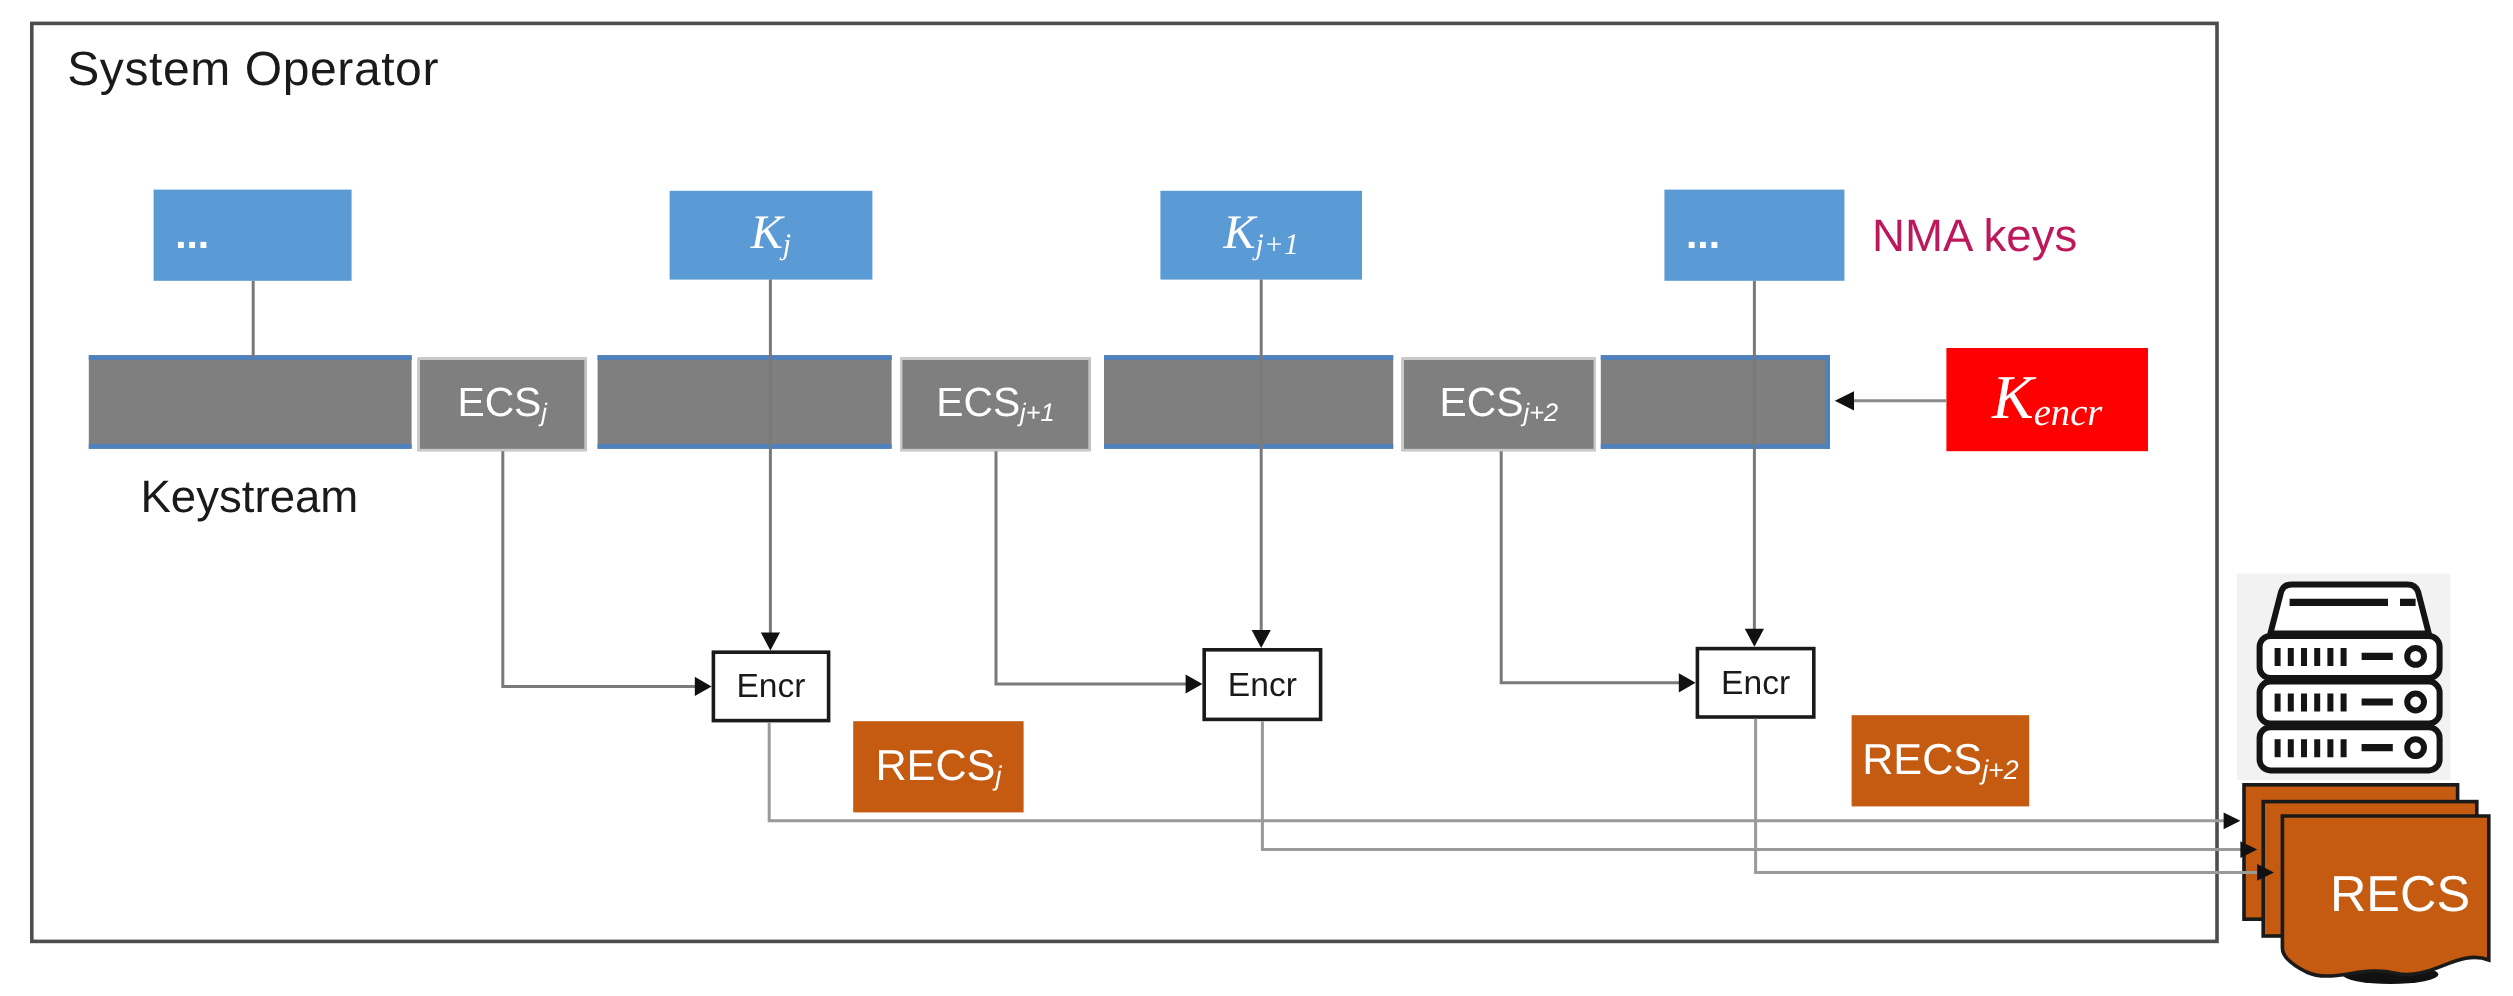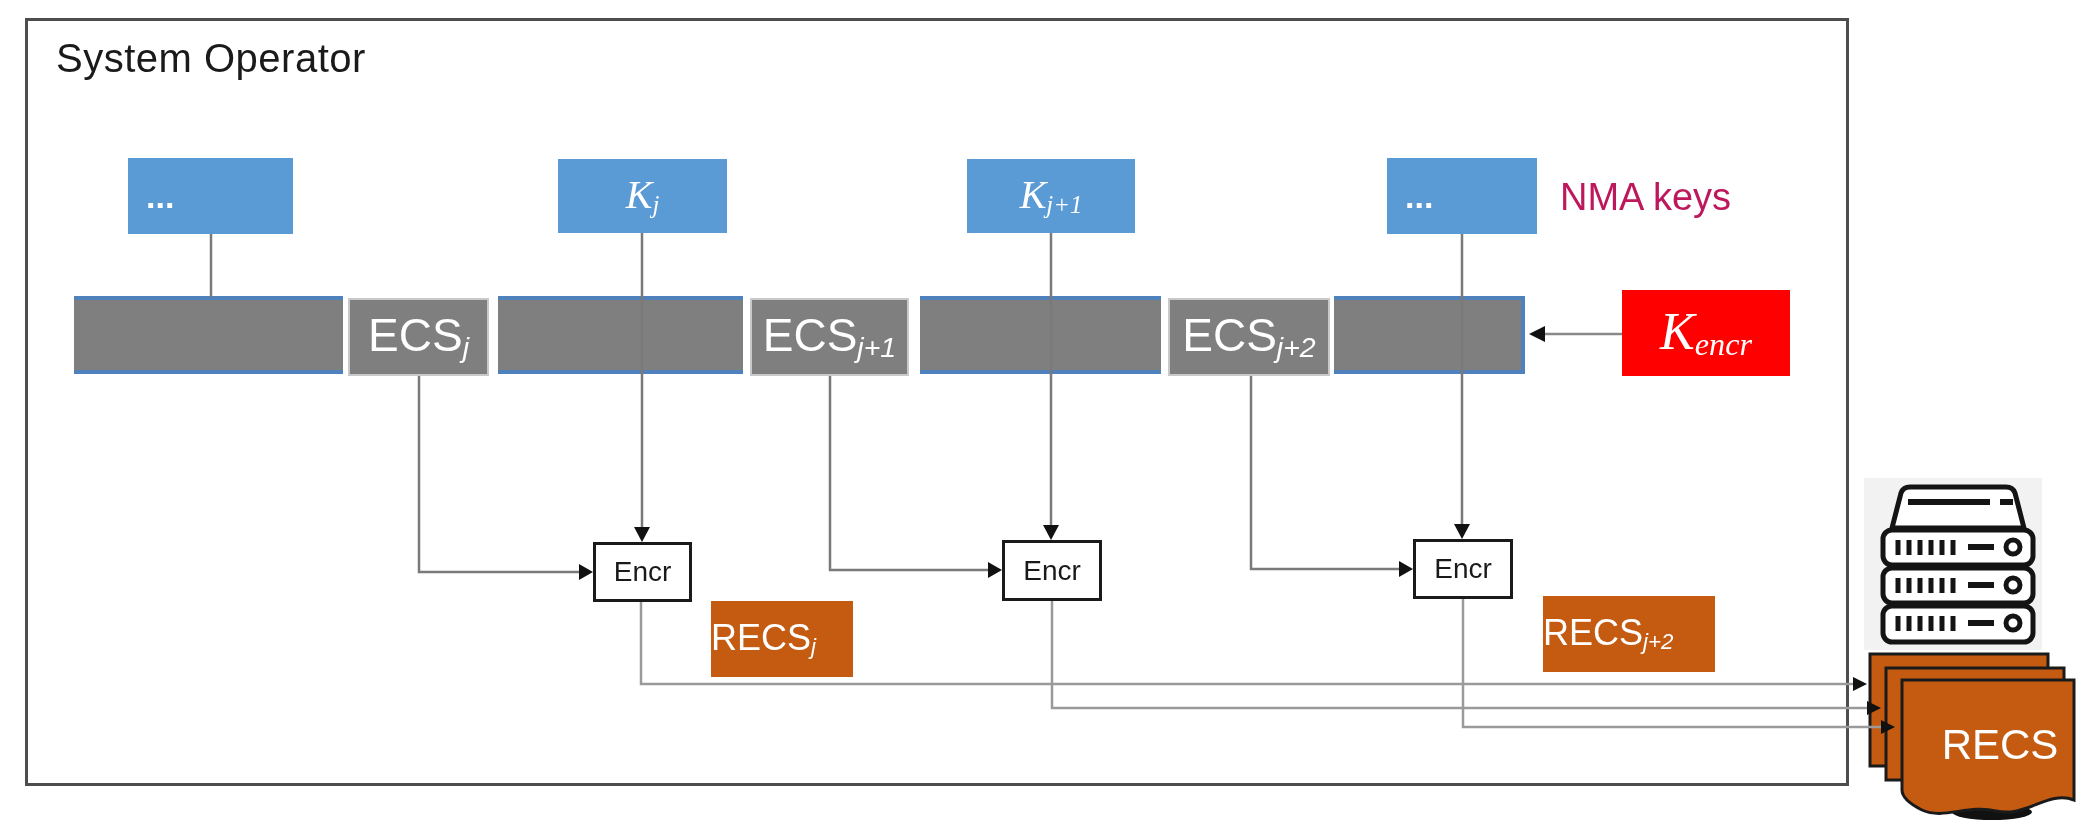--- a/index.html
+++ b/index.html
@@ -9,26 +9,26 @@
   #operator-box{left:25px;top:18px;width:1818px;height:762px;border:3px solid #4d4d4d;background:transparent;}
   #operator-title{left:56px;top:36px;font-size:40px;color:#1a1a1a;letter-spacing:0.5px;}
   .bluebox{background:#5b9bd5;color:#ffffff;display:flex;align-items:center;justify-content:center;
            font-family:"Liberation Serif", serif;font-style:italic;font-size:40px;line-height:1;}
   .bluebox.dots{justify-content:flex-start;padding-left:18px;box-sizing:border-box;
            font-family:"Liberation Sans", sans-serif;font-style:normal;font-weight:bold;font-size:34px;}
   #nma-label{left:1560px;top:176px;font-size:38px;color:#be185d;}
   .seg{background:#7f7f7f;border-top:4px solid #4f81bd;border-bottom:4px solid #4f81bd;box-sizing:border-box;}
   .seg.cap-right{border-right:4px solid #4f81bd;}
   .ecsbox{background:#7f7f7f;border:2px solid #c9c9c9;box-sizing:border-box;color:#ffffff;
-          display:flex;align-items:center;justify-content:center;font-size:46px;line-height:1;}
+          display:flex;align-items:center;justify-content:center;font-size:34px;line-height:1;}
   .ecsbox sub, .recsbox sub{font-size:62%;font-style:italic;vertical-align:-20%;line-height:1;}
   #keystream-label{left:117px;top:394px;font-size:38px;color:#1a1a1a;}
   .encrbox{background:#ffffff;border:3px solid #1a1a1a;box-sizing:border-box;color:#1a1a1a;
            display:flex;align-items:center;justify-content:center;font-size:28px;line-height:1;}
-  .recsbox{background:#c55a11;color:#ffffff;display:flex;align-items:center;
+  .recsbox{background:#c55a11;color:#ffffff;display:flex;align-items:center;justify-content:center;
            font-size:36px;line-height:1;}
   #kencr-box{background:#ff0000;color:#ffffff;display:flex;align-items:center;justify-content:center;
            font-family:"Liberation Serif", serif;font-style:italic;font-size:52px;line-height:1;}
   #kencr-box sub{font-size:62%;vertical-align:-20%;line-height:1;}
   .kbox sub{font-size:62%;font-style:italic;vertical-align:-20%;line-height:1;}
   #recs-doc-label{left:1932px;top:724px;width:136px;text-align:center;color:#ffffff;font-size:42px;line-height:1;}
   svg{position:absolute;left:0;top:0;pointer-events:none;}
 </style>
 </head>
 <body>
@@ -58,39 +58,40 @@
   </div>
   <div class="abs seg" style="left:498px;top:296px;width:245px;height:78px;"></div>
   <div class="abs ecsbox" style="left:750px;top:298px;width:159px;height:78px;">
     <span><span>ECS</span><sub>j+1</sub></span>
   </div>
   <div class="abs seg" style="left:920px;top:296px;width:241px;height:78px;"></div>
   <div class="abs ecsbox" style="left:1168px;top:298px;width:162px;height:78px;">
     <span><span>ECS</span><sub>j+2</sub></span>
   </div>
   <div class="abs seg cap-right" style="left:1334px;top:296px;width:191px;height:78px;"></div>
+  <div id="keystream-label" class="abs">Keystream</div>
 
   <div id="kencr-box" class="abs" style="left:1622px;top:290px;width:168px;height:86px;">
     <span><span>K</span><sub>encr</sub></span>
   </div>
 
   <div class="abs encrbox" style="left:593px;top:542px;width:99px;height:60px;">
     <span>Encr</span>
   </div>
   <div class="abs encrbox" style="left:1002px;top:540px;width:100px;height:61px;">
     <span>Encr</span>
   </div>
   <div class="abs encrbox" style="left:1413px;top:539px;width:100px;height:60px;">
     <span>Encr</span>
   </div>
 
   <div class="abs recsbox" style="left:711px;top:601px;width:142px;height:76px;">
     <span><span>RECS</span><sub>j</sub></span>
   </div>
-  <div class="abs recsbox" style="left:1543px;top:596px;width:172px;height:76px;">
+  <div class="abs recsbox" style="left:1543px;top:596px;width:148px;height:76px;">
     <span><span>RECS</span><sub>j+2</sub></span>
   </div>
 
   <svg width="2094" height="830" viewBox="0 0 2094 830">
 
     <rect x="1864" y="478" width="178" height="172" fill="#f2f2f2"></rect>
 
     <g stroke="#141414" fill="#ffffff" stroke-width="5" stroke-linejoin="round">
       <path d="M1892,528 L1901,493 Q1903,487 1910,487 L2006,487 Q2013,487 2015,493 L2024,528 Z"></path>
       <line x1="1908" y1="502" x2="1990" y2="502" stroke-width="6"></line>

